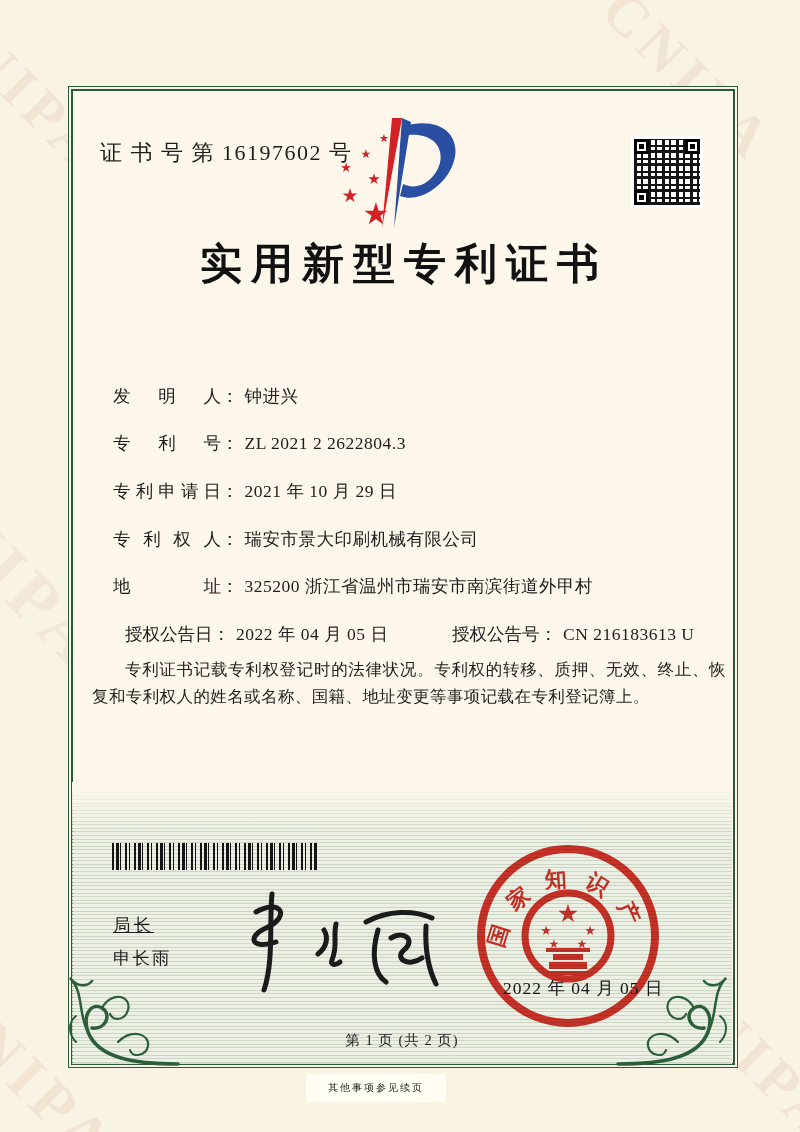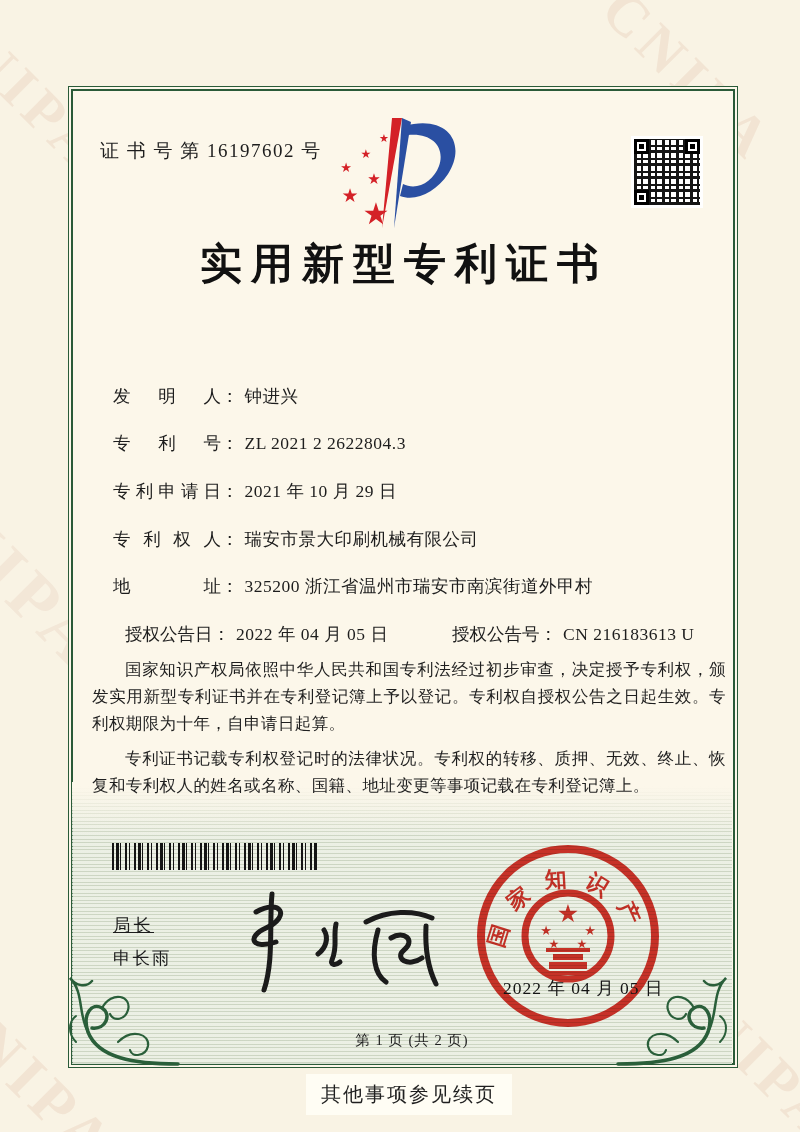--- a/index.html
+++ b/index.html
@@ -51,21 +51,21 @@
       rgba(166,186,163,0.55) 2.6px, rgba(166,186,163,0.55) 3.6px);
     z-index:3;
   }
   .panel::before{
     content:"";position:absolute;left:0;top:0;right:0;height:55px;
     background:linear-gradient(to bottom,#fcf7ea 8%,rgba(252,247,234,0));
   }
   
   .cert-no{
     position:absolute;left:100px;top:138px;z-index:5;
-    font-size:19px;letter-spacing:1.5px;color:#1d1d1d;
+    font-size:22px;letter-spacing:1.5px;color:#1d1d1d;
   }
   .logo{position:absolute;left:334px;top:112px;z-index:5;}
   .qr{
     position:absolute;left:631px;top:136px;width:72px;height:72px;
     background:#fff;z-index:5;padding:3px;box-sizing:border-box;
   }
   .qr-noise{
     position:relative;width:100%;height:100%;
     background:
       repeating-linear-gradient(0deg,#151515 0 3px,transparent 3px 6px,#151515 6px 8px,transparent 8px 13px),
@@ -121,29 +121,29 @@
   .handsig{position:absolute;left:228px;top:886px;z-index:6;}
   
   .seal{position:absolute;left:472px;top:840px;z-index:5;mix-blend-mode:multiply;opacity:0.94;}
   .seal-date{
     position:absolute;left:503px;top:976px;z-index:7;
     font-size:17.5px;letter-spacing:1px;color:#141414;white-space:nowrap;
   }
   
   .page-no{
     position:absolute;left:68px;top:1031px;width:668px;z-index:5;
-    text-align:center;font-size:14.5px;color:#1d1d1d;letter-spacing:1px;padding-left:10px;
+    text-align:center;font-size:14.5px;color:#1d1d1d;letter-spacing:1px;
   }
   .flourish{position:absolute;z-index:6;}
   .fl-left{left:52px;top:972px;}
   .fl-right{left:616px;top:972px;transform:scaleX(-1);}
   .cont-note{
     position:absolute;left:306px;top:1074px;z-index:5;
-    background:#fffdf4;padding:7px 15px;
-    font-size:20px;letter-spacing:2px;color:#1f1f1f;
+    background:#fffdf4;padding:7px 22px;
+    font-size:10px;letter-spacing:2px;color:#1f1f1f;
   }
 </style>
 </head>
 <body>
 
 <div class="page">
 
   <div class="wm wm1">CNIPA</div>
   <div class="wm wm2">CNIPA</div>
   <div class="wm wm3">CNIPA</div>
@@ -199,21 +199,20 @@
   </div>
 
   <div class="grant g1">
     <span class="lbl5">授权公告日</span><span class="colon">：</span><span class="val">2022 年 04 月 05 日</span>
   </div>
   <div class="grant g2">
     <span class="lbl5">授权公告号</span><span class="colon">：</span><span class="val">CN 216183613 U</span>
   </div>
 
   <div class="paras">
-    <p>国家知识产权局依照中华人民共和国专利法经过初步审查，决定授予专利权，颁发实用新型专利证书并在专利登记簿上予以登记。专利权自授权公告之日起生效。专利权期限为十年，自申请日起算。</p>
     <p>专利证书记载专利权登记时的法律状况。专利权的转移、质押、无效、终止、恢复和专利权人的姓名或名称、国籍、地址变更等事项记载在专利登记簿上。</p>
   </div>
 
   <div class="barcode"></div>
 
   <div class="sig-title">局长</div>
   <div class="sig-name">申长雨</div>
 
   <div class="handsig">
     <svg width="215" height="108" viewBox="0 0 215 108">

